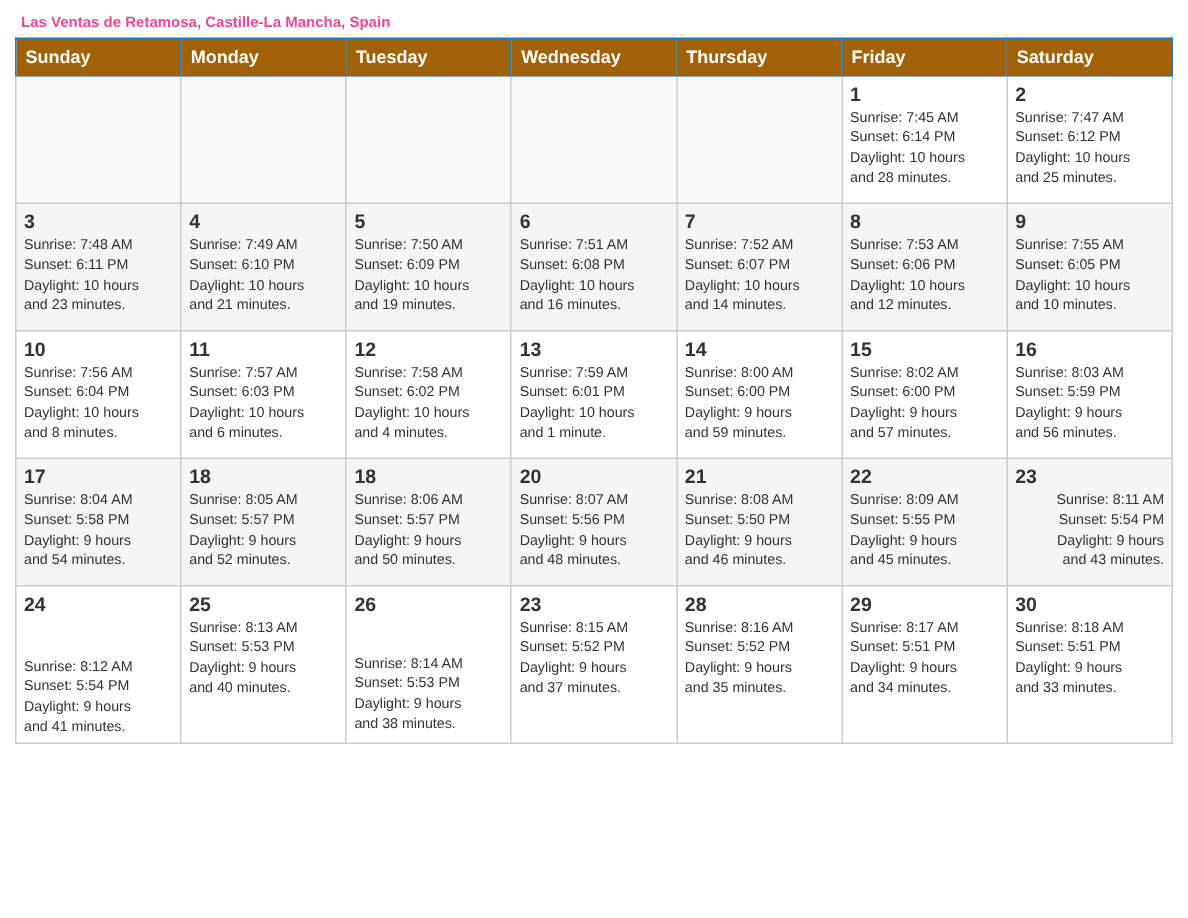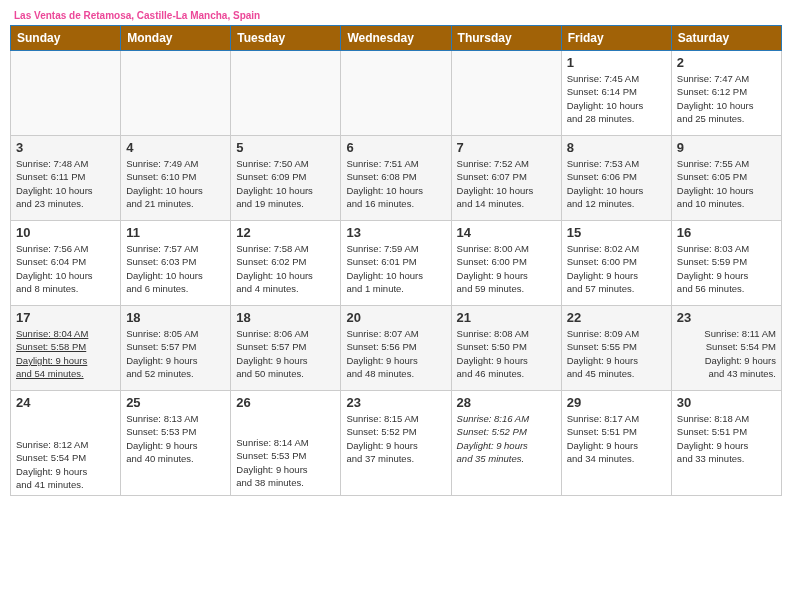--- a/index.html
+++ b/index.html
@@ -231,21 +231,21 @@
           <span class="day-num">16</span>
           <div class="day-info" style="white-space: pre-line;">Sunrise: 8:03 AM
 Sunset: 5:59 PM
 Daylight: 9 hours
 and 56 minutes.</div>
         </td>
       </tr>
       <tr>
         <td>
           <span class="day-num">17</span>
-          <div class="day-info" style="white-space: pre-line; text-decoration: underline;">Sunrise: 8:04 AM
+          <div class="day-info" style="white-space: pre-line;">Sunrise: 8:04 AM
 Sunset: 5:58 PM
 Daylight: 9 hours
 and 54 minutes.</div>
         </td>
         <td>
           <span class="day-num">18</span>
           <div class="day-info" style="white-space: pre-line;">Sunrise: 8:05 AM
 Sunset: 5:57 PM
 Daylight: 9 hours
 and 52 minutes.</div>
@@ -310,21 +310,21 @@
         </td>
         <td>
           <span class="day-num">23</span>
           <div class="day-info" style="white-space: pre-line;">Sunrise: 8:15 AM
 Sunset: 5:52 PM
 Daylight: 9 hours
 and 37 minutes.</div>
         </td>
         <td>
           <span class="day-num">28</span>
-          <div class="day-info" style="white-space: pre-line; font-style: italic;">Sunrise: 8:16 AM
+          <div class="day-info" style="white-space: pre-line;">Sunrise: 8:16 AM
 Sunset: 5:52 PM
 Daylight: 9 hours
 and 35 minutes.</div>
         </td>
         <td>
           <span class="day-num">29</span>
           <div class="day-info" style="white-space: pre-line;">Sunrise: 8:17 AM
 Sunset: 5:51 PM
 Daylight: 9 hours
 and 34 minutes.</div>

